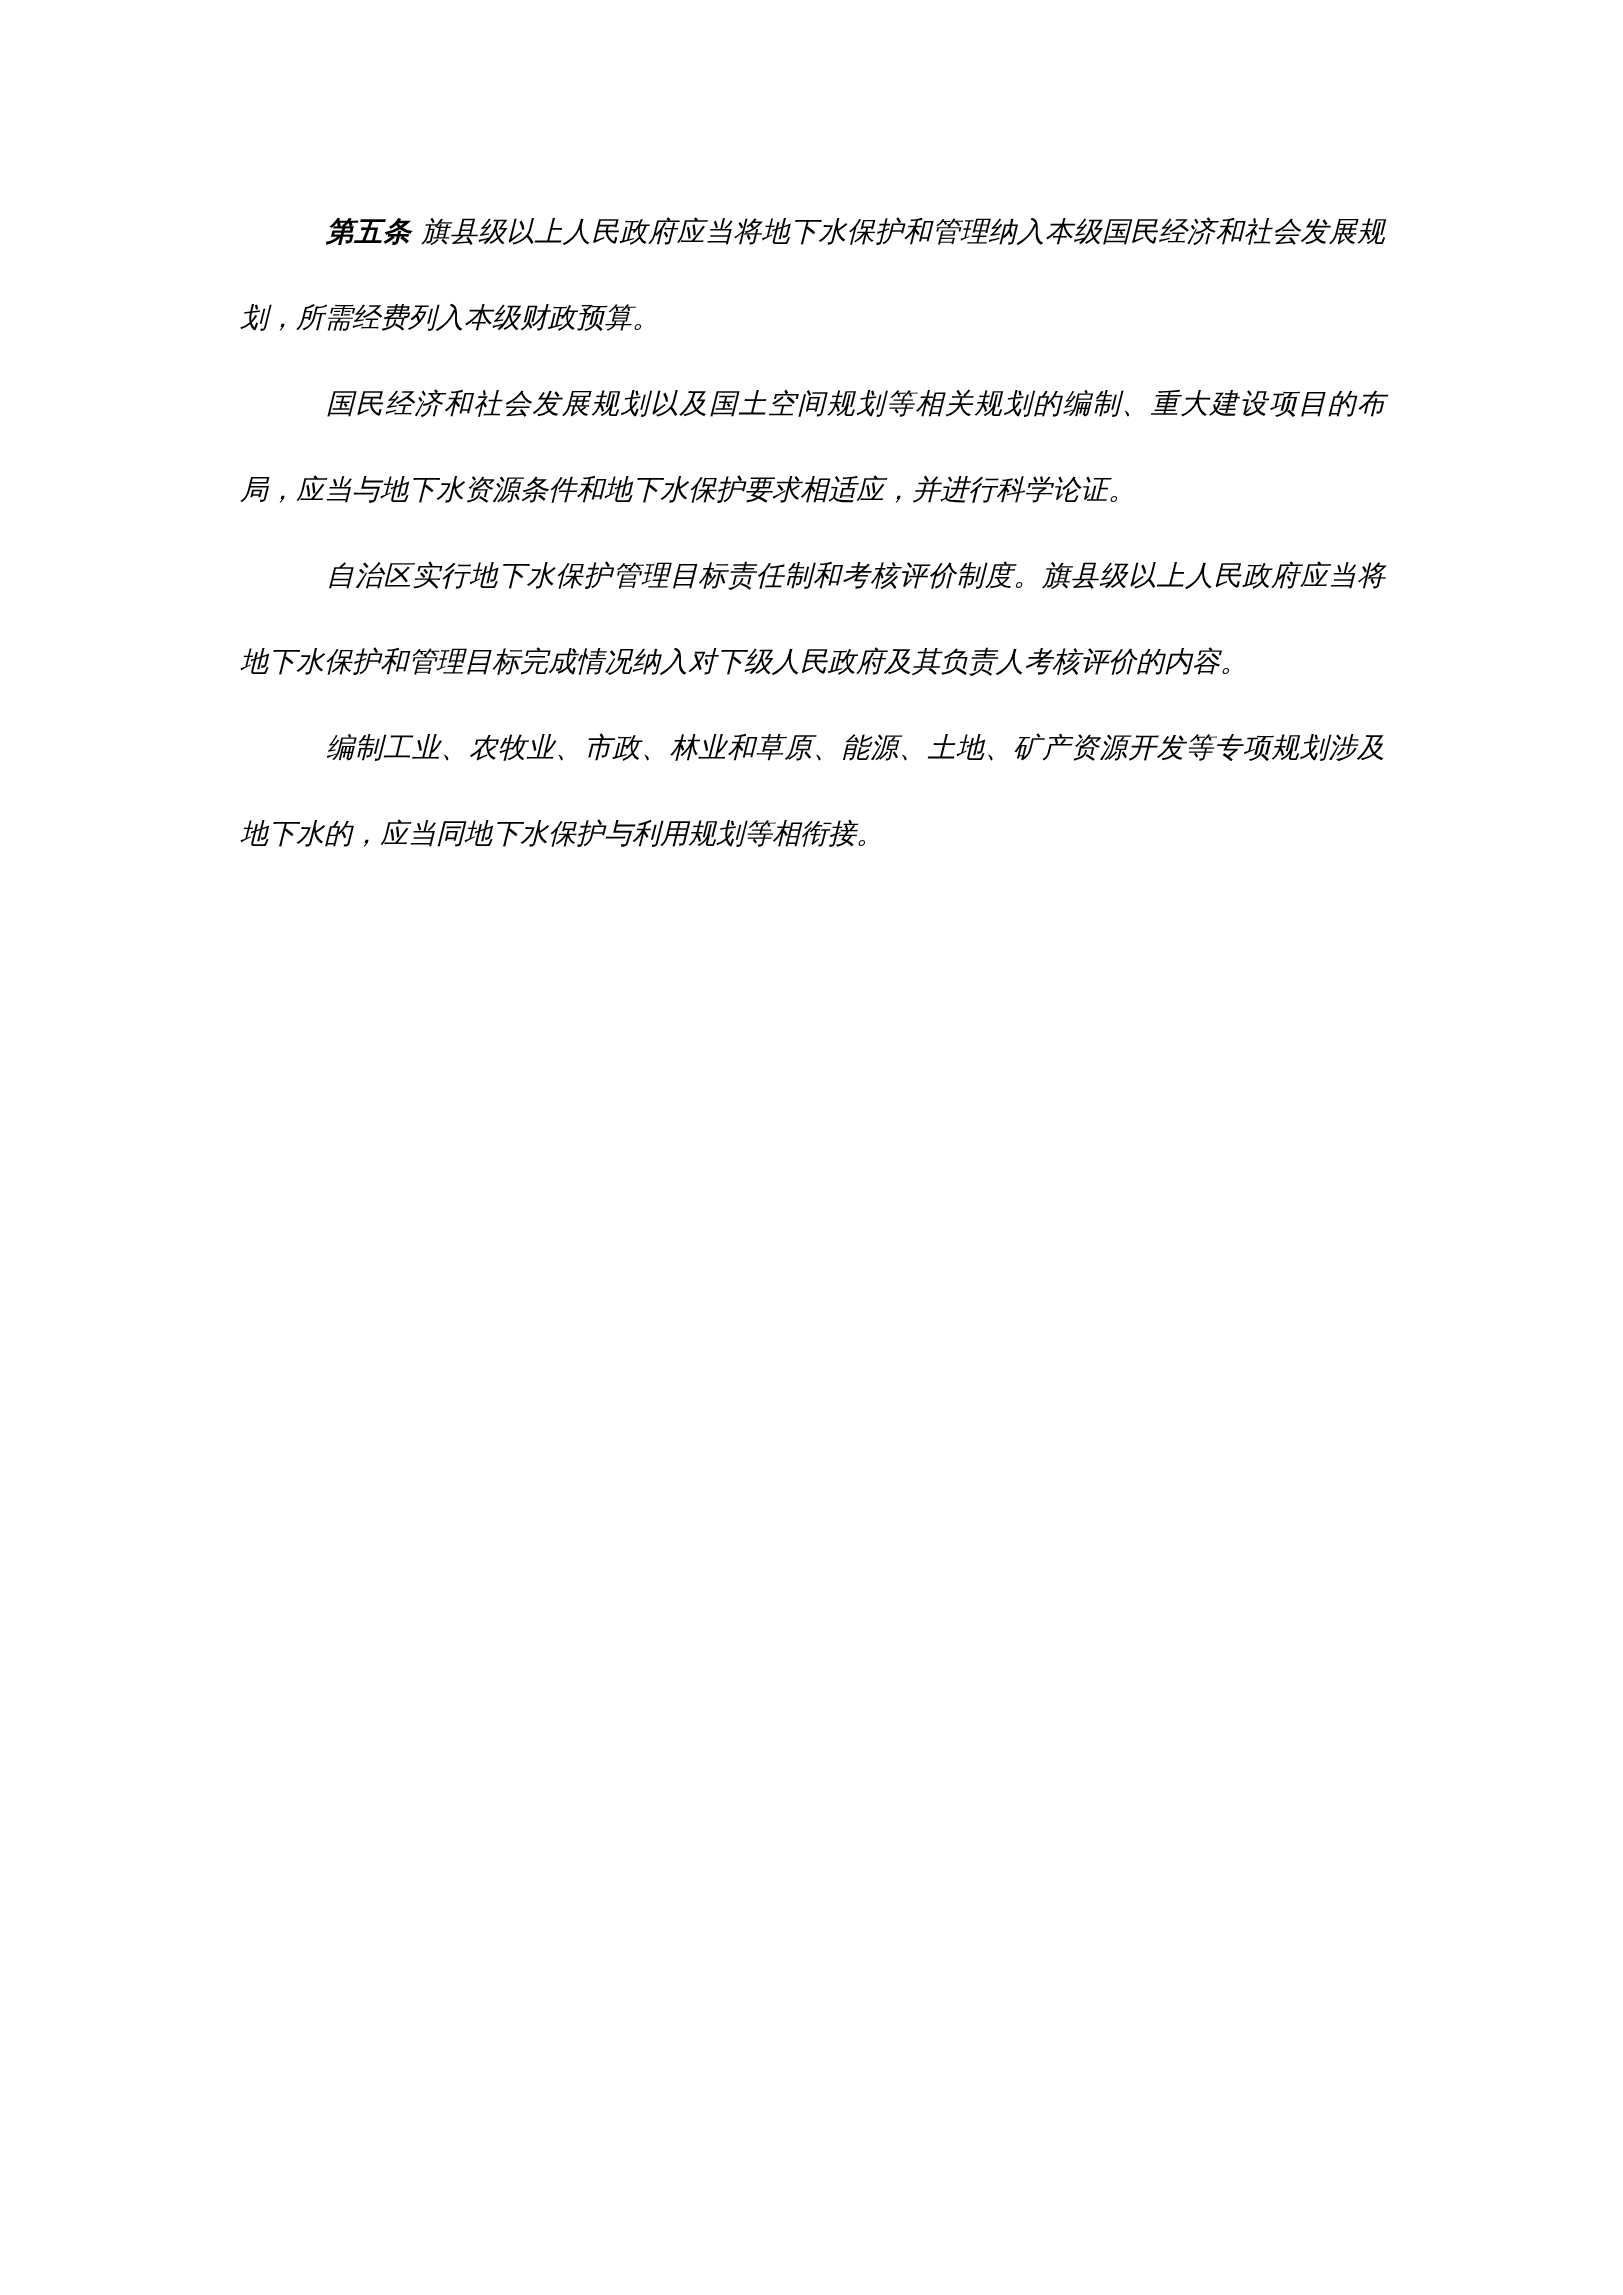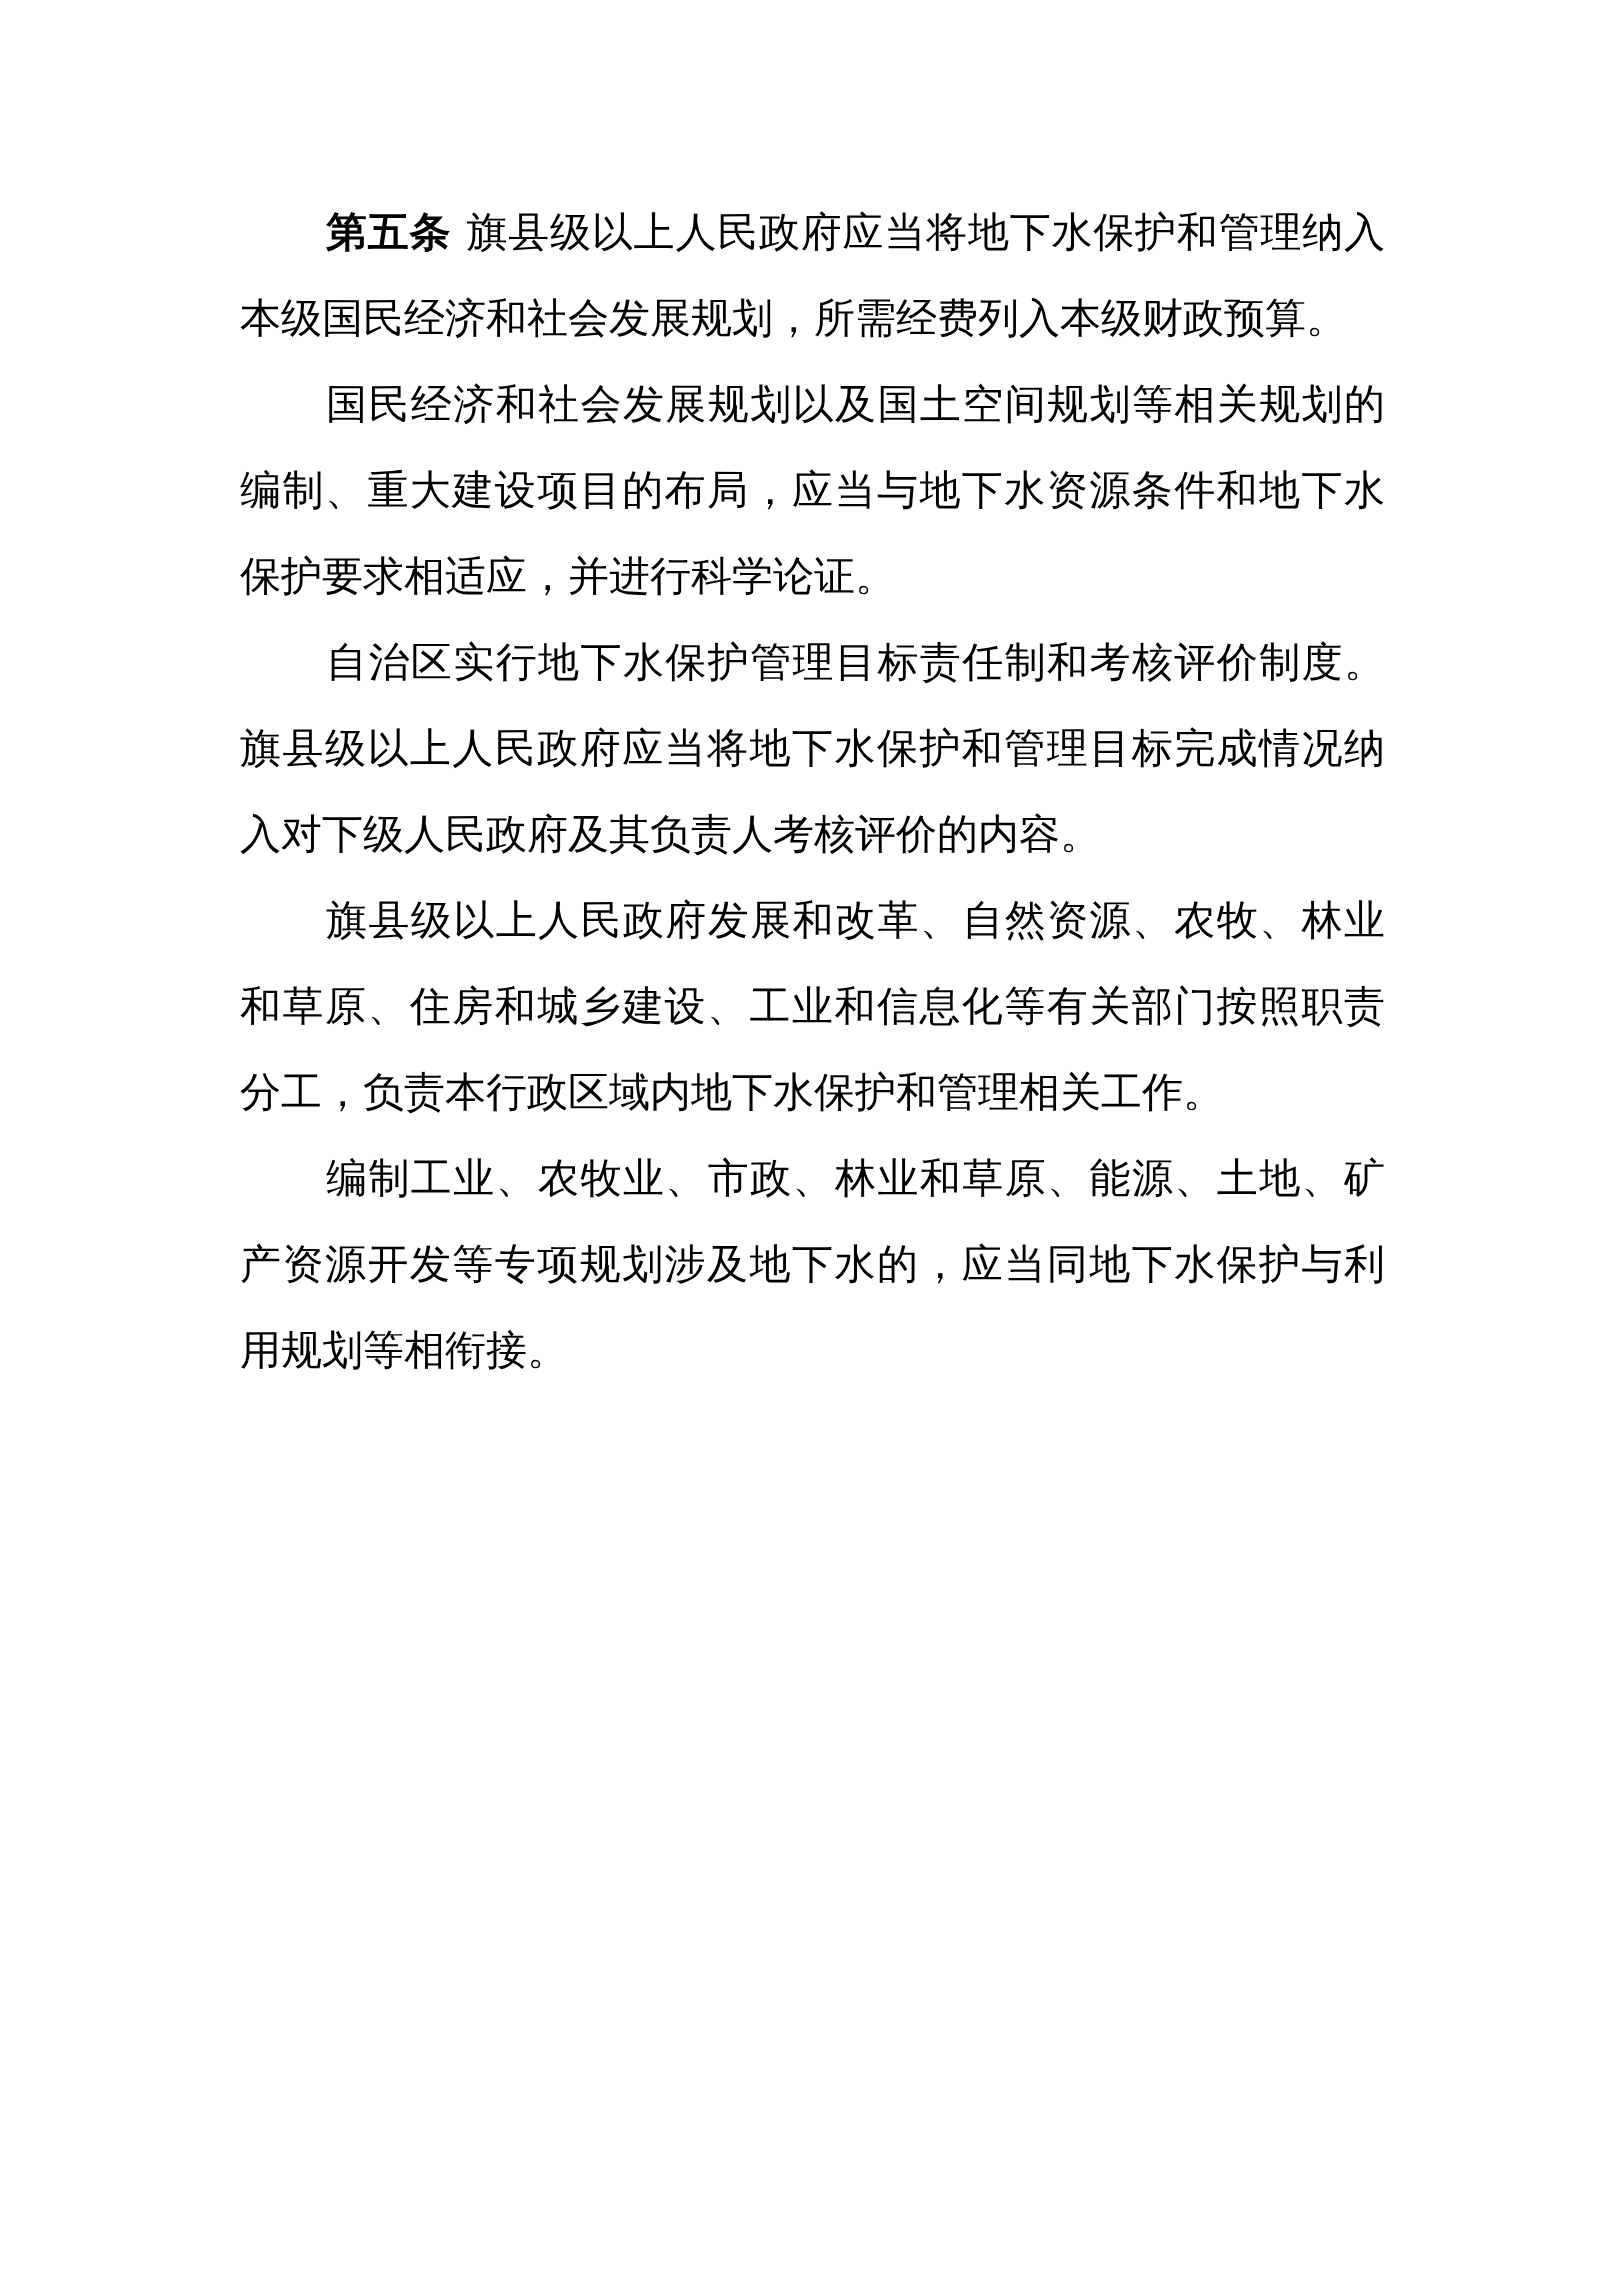--- a/index.html
+++ b/index.html
@@ -18,29 +18,30 @@
     box-sizing: border-box;
     overflow: hidden;
   }
   .content {
     position: absolute;
     left: 240px;
     top: 189px;
     width: 1145px;
   }
   .para {
-    font-size: 41px;
+    font-size: 28px;
     line-height: 86px;
     color: #000000;
     text-align: justify;
     text-justify: inter-ideograph;
     text-indent: 86px;
     margin: 0 0 0 0;
     letter-spacing: 0px;
     word-break: break-all;
+    font-style: italic;
   }
   .para .lead {
     font-weight: bold;
   }
   .para-tight {
     text-align: left;
   }
 </style>
 </head>
 <body>
@@ -55,23 +56,20 @@
     <p class="para">
       <span>国民经济和社会发展规划以及国土空间规划等相关规划的编制、重大建设项目的布局，应当与地下水资源条件和地下水保护要求相适应，并进行科学论证。</span>
     </p>
 
     <p class="para">
       <span>自治区实行地下水保护管理目标责任制和考核评价制度。旗县级以上人民政府应当将地下水保护和管理目标完成情况纳入对下级人民政府及其负责人考核评价的内容。</span>
     </p>
 
 
 
-    <p class="para">
-      <span>旗县级以上人民政府发展和改革、自然资源、农牧、林业和草原、住房和城乡建设、工业和信息化等有关部门按照职责分工，负责本行政区域内地下水保护和管理相关工作。</span>
-    </p>
 
 
     <p class="para">
       <span>编制工业、农牧业、市政、林业和草原、能源、土地、矿产资源开发等专项规划涉及地下水的，应当同地下水保护与利用规划等相衔接。</span>
     </p>
 
 
   </div>
 </div>
 

